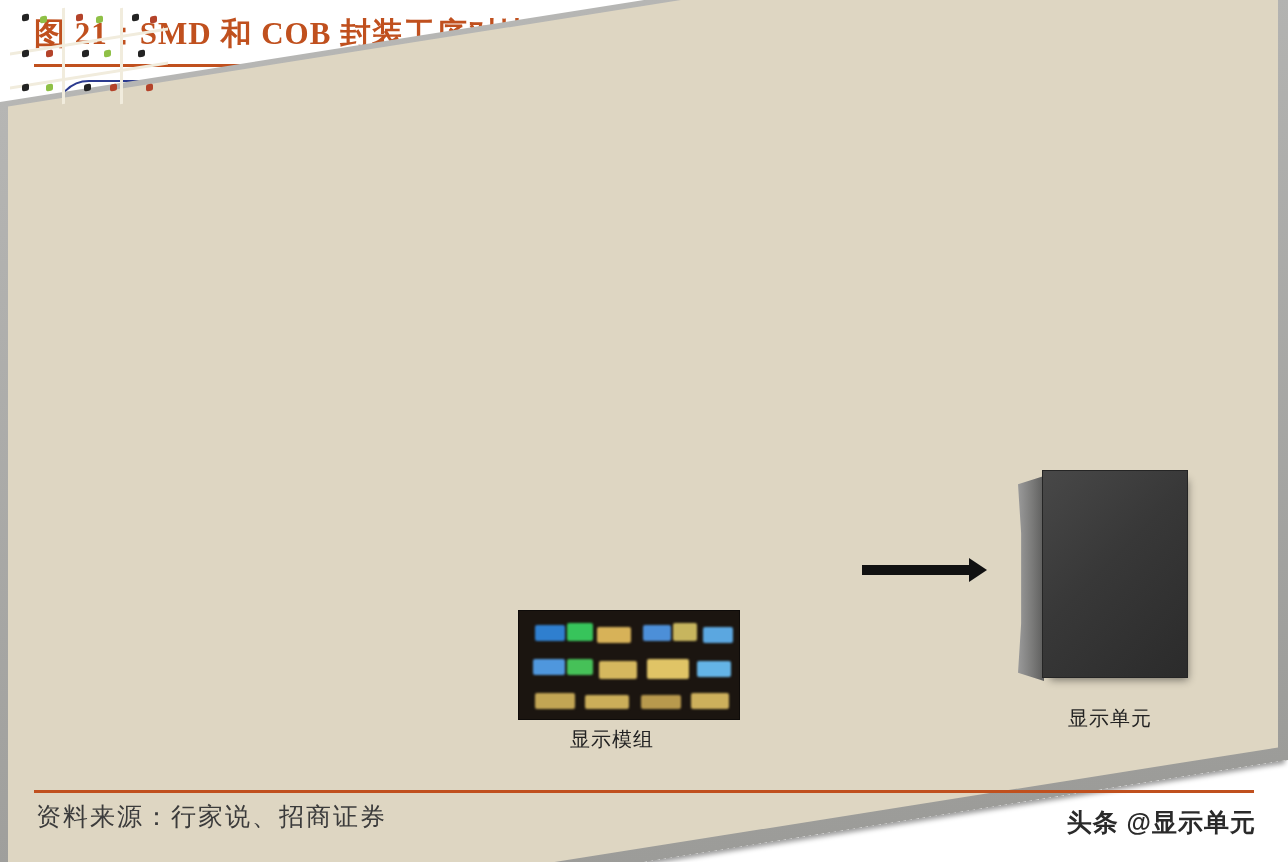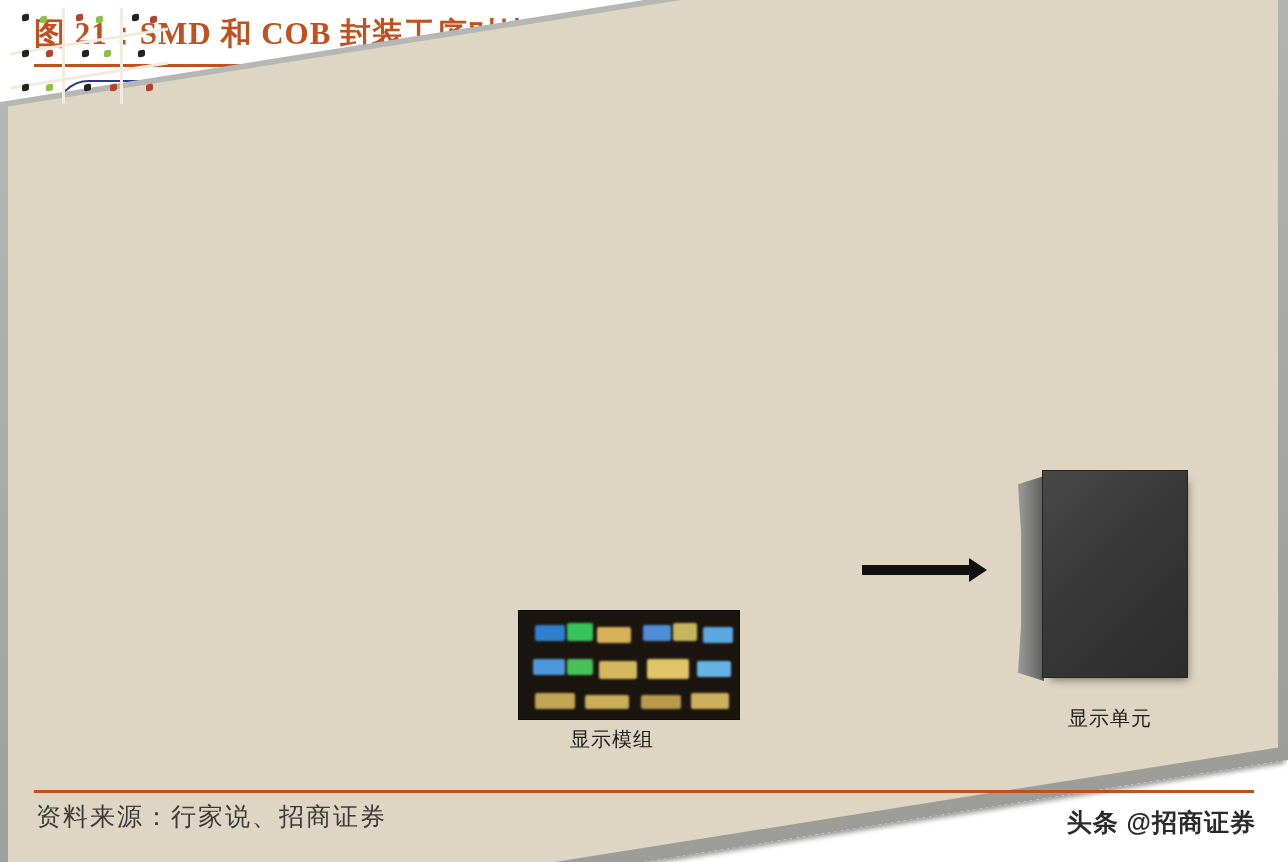--- a/index.html
+++ b/index.html
@@ -463,13 +463,13 @@
 <div class="arrow" id="arrow-cob-2"></div>
 <div class="cabinet" id="cabinet-cob">
   <div class="side"></div>
   <div class="top"></div>
   <div class="face"></div>
 </div>
 <div class="caption" style="left:1068px; top:705px;">显示单元</div>
 
 <div id="footer-rule"></div>
 <div id="source-text">资料来源：行家说、招商证券</div>
-<div id="watermark">头条 @招商证券</div>
+<div id="watermark">头条 @显示单元</div>
 
 </body></html>

